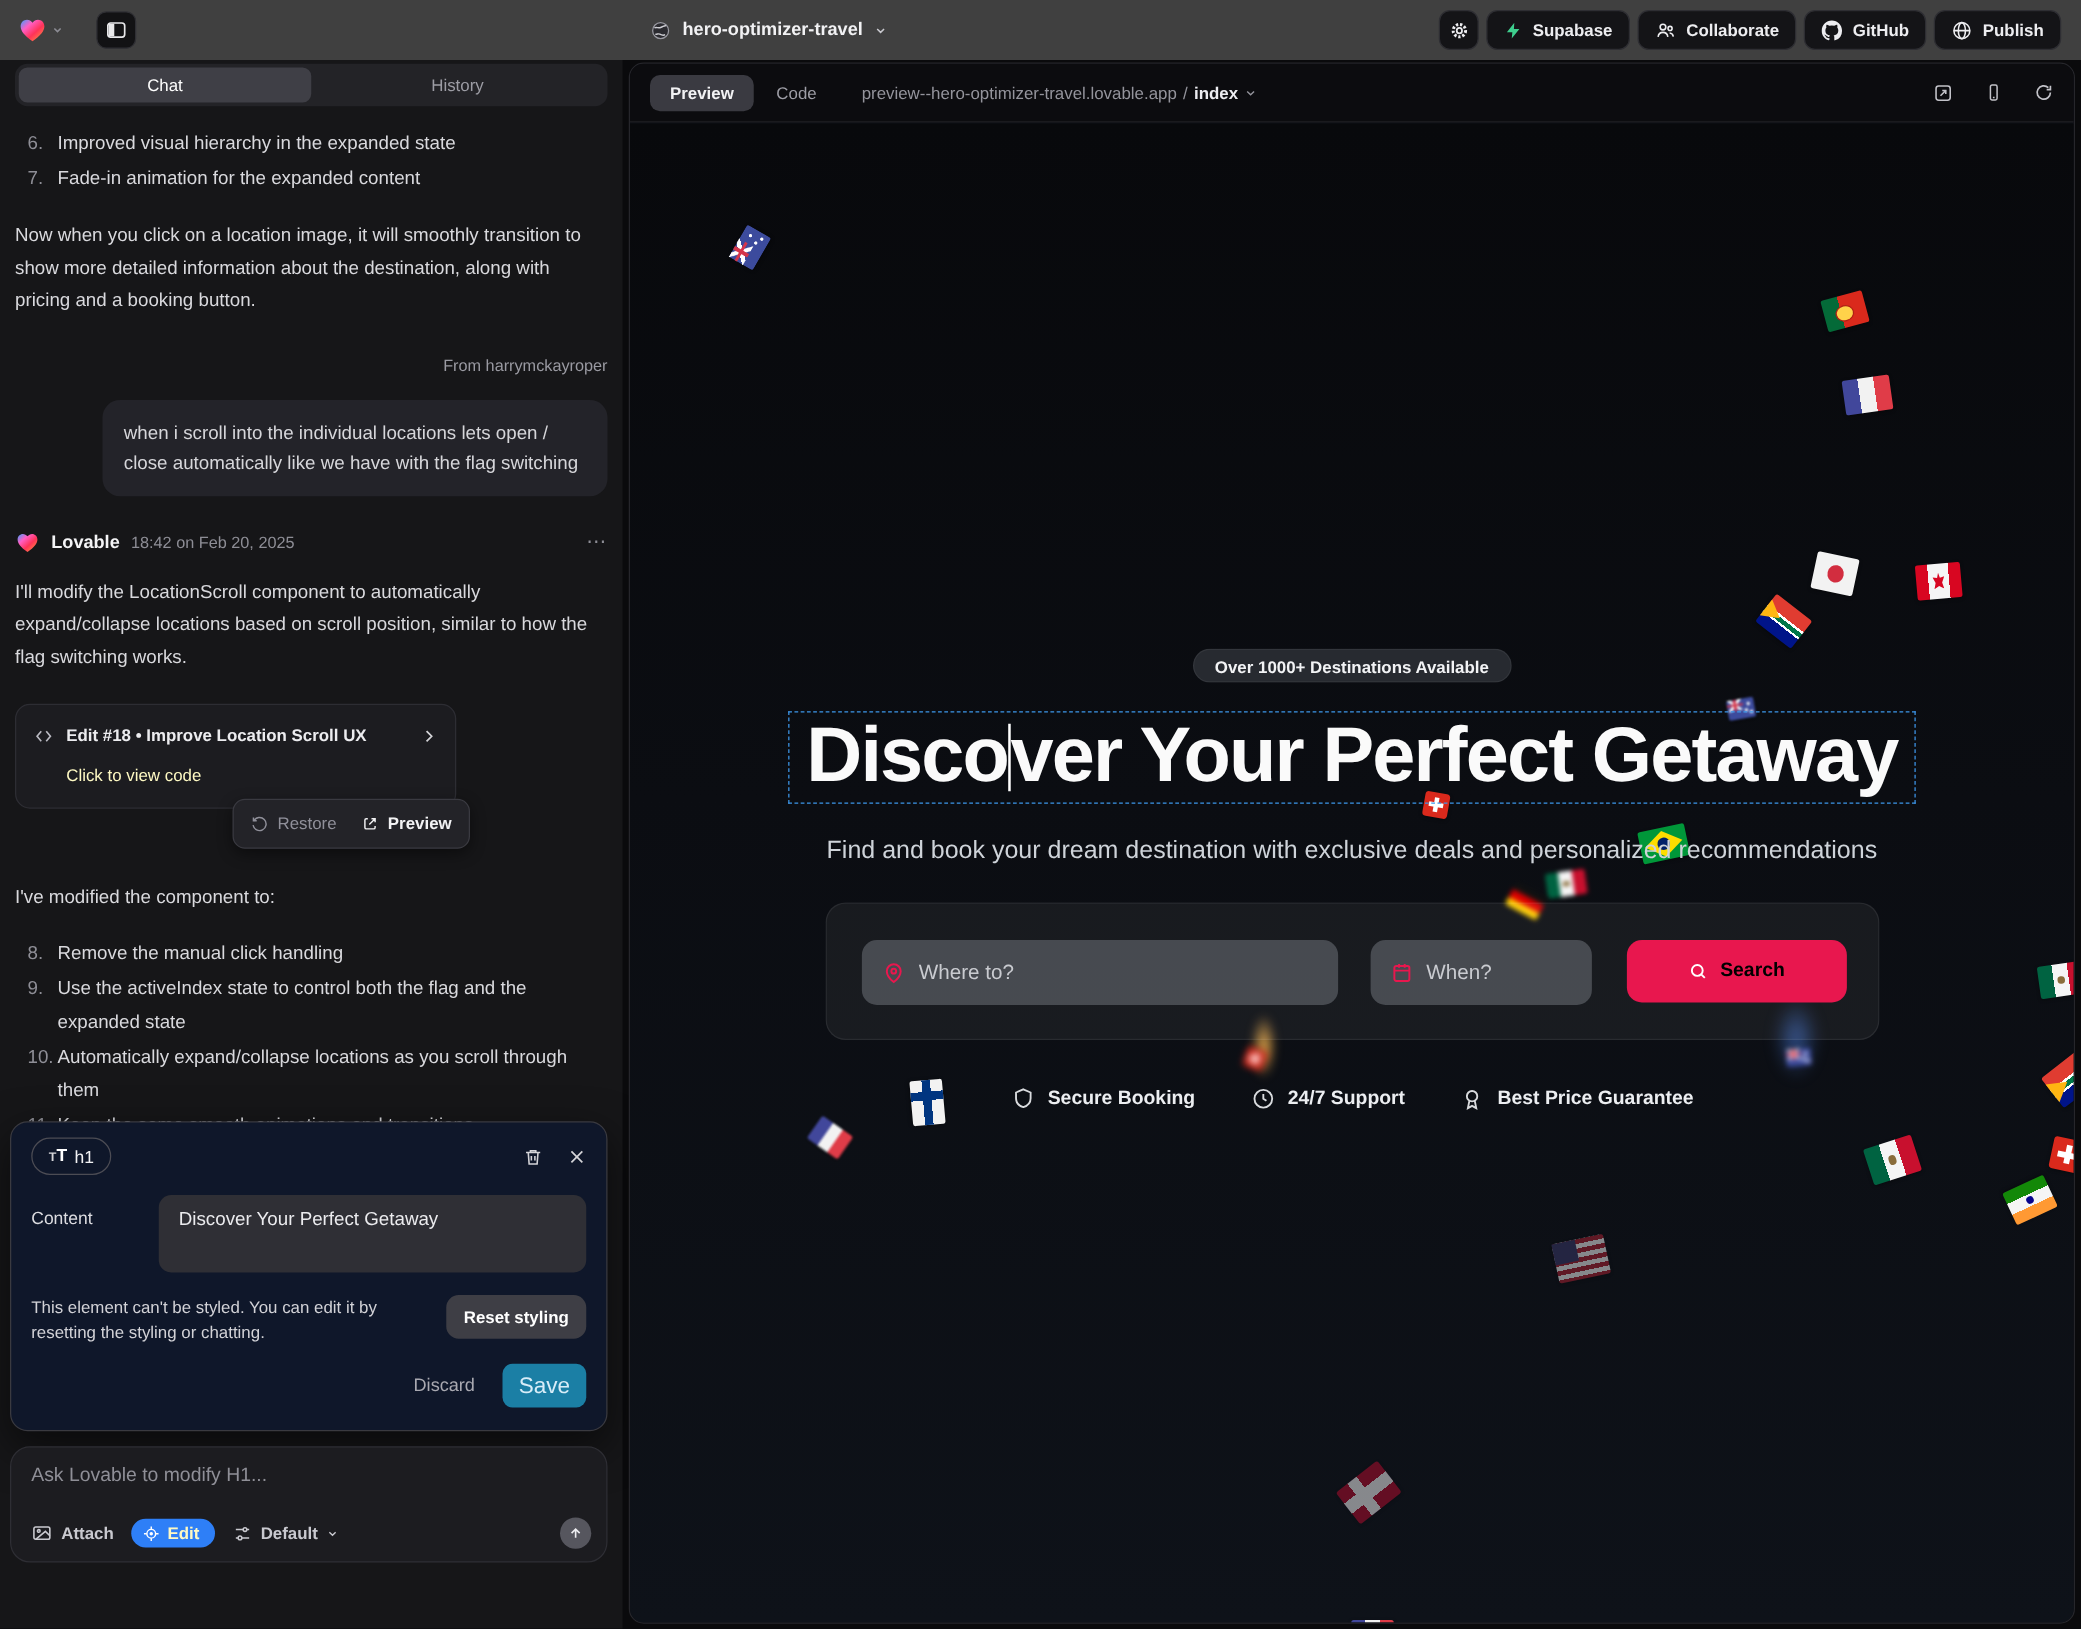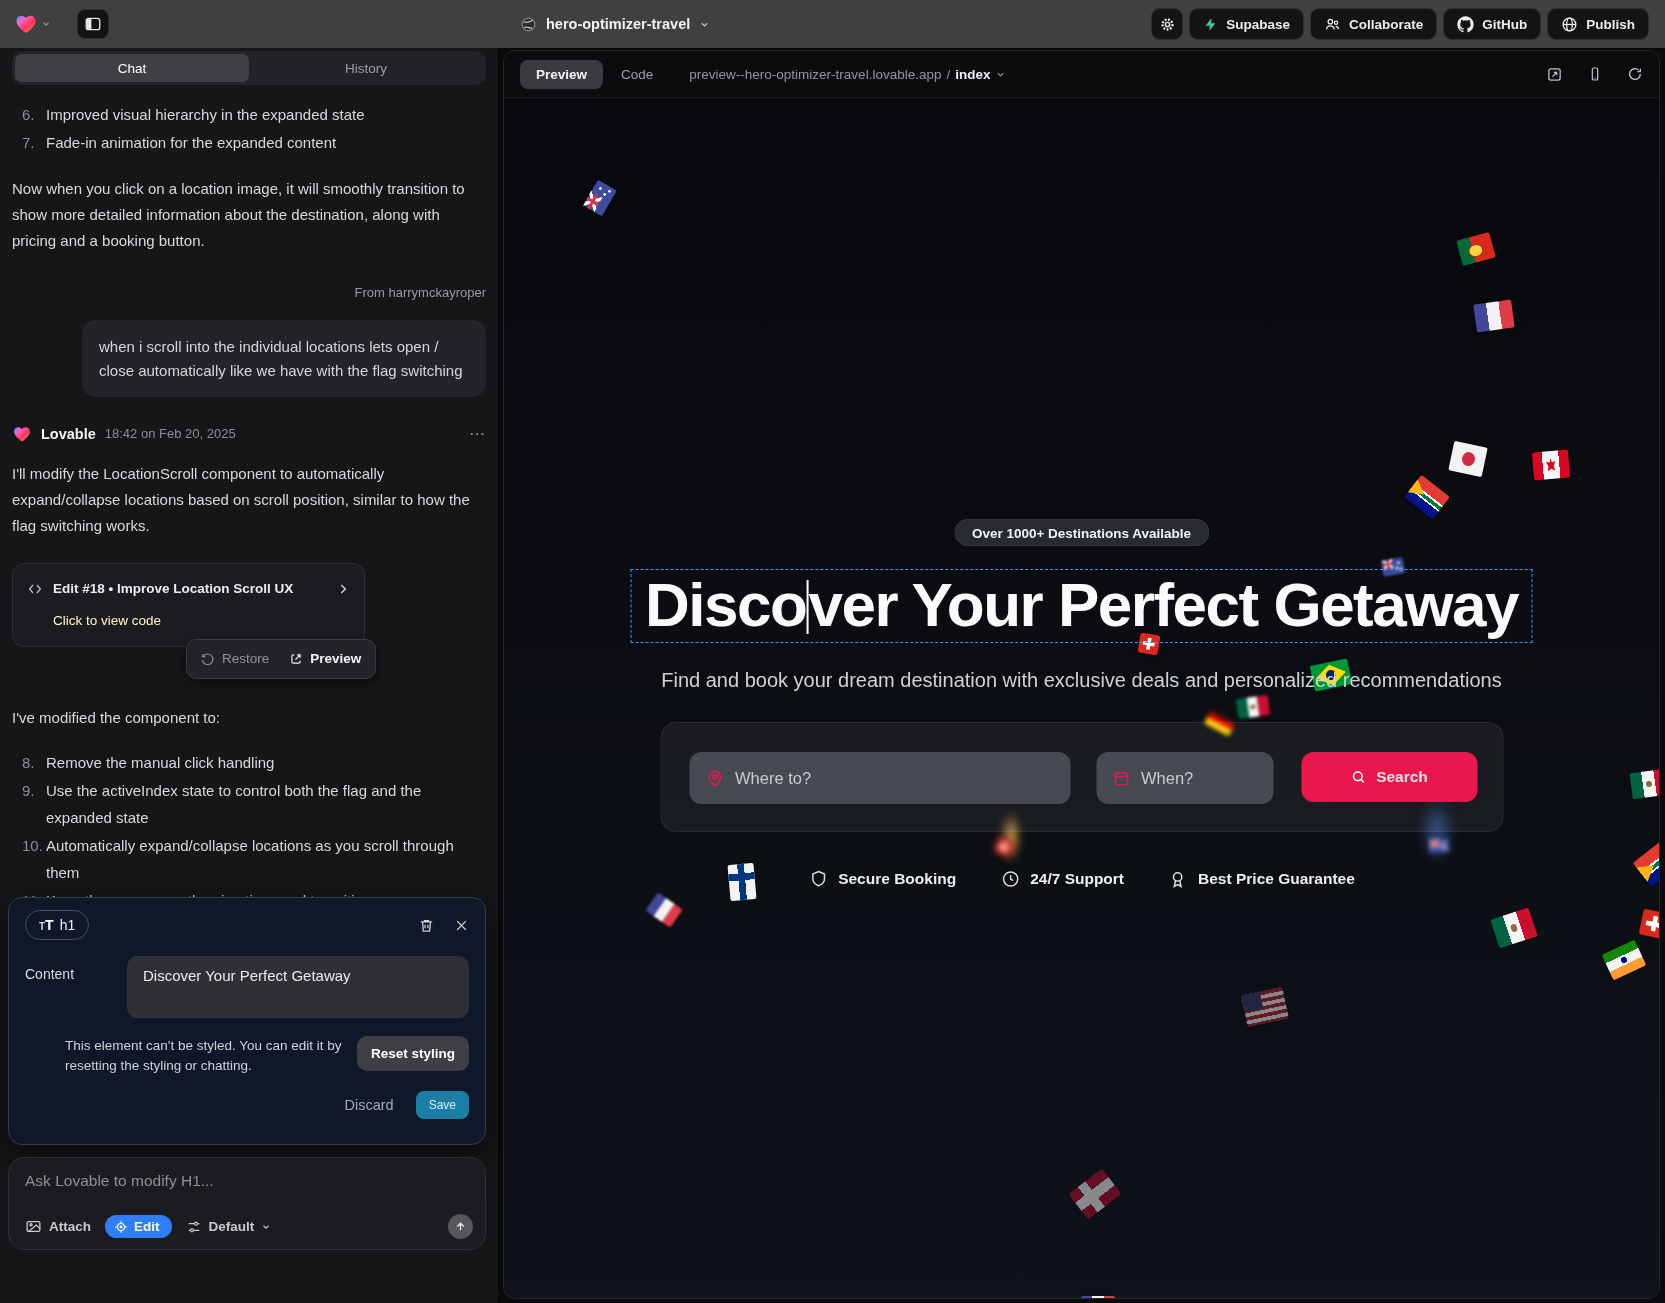--- a/index.html
+++ b/index.html
@@ -45,26 +45,26 @@
   .editor { position:absolute; left:8px; top:897px; width:478px; height:248px; background:#0f172a; border:1px solid #3a3a40; border-radius:14px; box-shadow:0 12px 34px rgba(0,0,0,.55); padding:12px 16px; }
   .ed-head { display:flex; align-items:center; }
   .tag-pill { display:flex; align-items:center; gap:6px; border:1px solid #4c4c54; border-radius:16px; padding:5px 13px; color:#ffffff; cursor:pointer; }
   .tt-sm { font-size:10px; font-weight:700; color:#d6d6da; }
   .tt-lg { font-size:14px; font-weight:700; color:#ffffff; }
   .tag-label { font-size:14px; color:#f2f2f4; }
   .ed-icons { margin-left:auto; display:flex; gap:19px; align-items:center; }
   .ed-row { display:flex; margin-top:16px; }
   .ed-label { width:102px; padding-top:10px; font-size:14px; color:#dcdce0; }
   .ed-textarea { flex:1; background:#2f2f35; border-radius:10px; min-height:62px; padding:11px 16px; font-size:15px; color:#ebebee; cursor:text; }
-  .ed-note-row { display:flex; margin-top:18px; align-items:flex-start;margin-left:40px; }
+  .ed-note-row { display:flex; margin-top:18px; align-items:flex-start; }
   .ed-note { width:292px; font-size:13.5px; line-height:20px; color:#d2d2d7; }
   .reset-btn { margin-left:auto; background:#3e3e45; border-radius:10px; padding:10px 14px; font-size:13.5px; font-weight:600; color:#ffffff; cursor:pointer; }
   .ed-foot { display:flex; justify-content:flex-end; align-items:center; gap:22px; margin-top:15px; }
   .discard { font-size:14.5px; color:#a9a9b1; cursor:pointer; }
-  .save-btn { background:#1b7fa5; color:#d8edf8; border-radius:8px; padding:7px 13px; font-size:12px; cursor:pointer; }
+  .save-btn { background:#1b7fa5; color:#d8edf8; border-radius:8px; padding:7px 13px; font-size:18px; cursor:pointer; }
 
   
   .composer { position:absolute; left:8px; top:1157px; width:478px; height:93px; background:#1c1c20; border:1px solid #2e2e34; border-radius:16px; padding:14px 16px; }
   .composer-ph { font-size:15.5px; color:#8f8f97; cursor:text; }
   .composer-row { position:absolute; left:16px; right:12px; bottom:10px; display:flex; align-items:center; gap:14px; }
   .comp-item { display:flex; align-items:center; gap:7px; color:#c9c9cf; font-size:13.5px; font-weight:600; cursor:pointer; }
   .edit-pill { display:flex; align-items:center; gap:6px; background:#2e7ff7; color:#fef9c3; border-radius:999px; padding:4px 12px 4px 9px; font-size:13.5px; font-weight:600; cursor:pointer; }
   .send-btn { margin-left:auto; width:25px; height:25px; border-radius:50%; background:#56565e; display:flex; align-items:center; justify-content:center; cursor:pointer; }
 
   
@@ -79,21 +79,21 @@
   .viewport { position:absolute; left:0; top:48px; width:1155px; height:1199px; background:linear-gradient(180deg,#08090c 0%,#0b0d12 45%,#0e1219 100%); overflow:hidden; }
 
   .hero-badge { position:absolute; left:50%; transform:translateX(-50%); top:420px; height:27px; line-height:27px; padding:0 17px; border-radius:14px; background:#272a30; border:1px solid rgba(255,255,255,.06); color:#f2f3f5; font-size:13.5px; font-weight:700; white-space:nowrap; z-index:3; }
   .hero-title-box { position:absolute; left:50%; transform:translateX(-50%); top:470px; height:74px; line-height:70px; padding:0 14px; border:1.5px dashed #3d97ea; white-space:nowrap; color:#fafafa; font-size:62px; font-weight:700; letter-spacing:-1.5px; z-index:3; }
   .caret { display:inline-block; width:2px; height:54px; background:#ffffff; vertical-align:-8px; }
   .hero-sub { position:absolute; left:50%; transform:translateX(-50%); top:570px; color:#ced3d9; font-size:20px; white-space:nowrap; z-index:3; }
   .search-wrap { position:absolute; left:50%; transform:translateX(-50%); top:623px; width:843px; height:110px; background:rgba(255,255,255,.055); border:1px solid rgba(255,255,255,.07); border-radius:16px; z-index:3; }
   .s-input { position:absolute; top:29px; height:52px; background:rgba(148,152,160,.38); border-radius:12px; display:flex; align-items:center; padding:0 16px; gap:11px; color:#c9cbd0; font-size:16.5px; cursor:text; }
   .s-input.where { left:28px; width:381px; }
   .s-input.when { left:435px; width:177px; }
-  .search-btn { position:absolute; left:640px; top:29px; width:176px; height:50px; background:#e8174e; border-radius:12px; display:flex; align-items:center; justify-content:center; gap:10px; color:#e5e5e5; font-size:15.5px; font-weight:700; cursor:pointer; }
+  .search-btn { position:absolute; left:640px; top:29px; width:176px; height:50px; background:#e8174e; border-radius:12px; display:flex; align-items:center; justify-content:center; gap:10px; color:#000000; font-size:15.5px; font-weight:700; cursor:pointer; }
   .features { position:absolute; left:50%; transform:translateX(-50%); top:770px; display:flex; gap:44px; z-index:3; }
   .feature { display:flex; align-items:center; gap:10px; color:#eceef1; font-size:15.5px; font-weight:700; white-space:nowrap; }
 
   
   .flag { position:absolute; border-radius:2px; box-shadow:0 1px 3px rgba(0,0,0,.35); z-index:2; }
   .flag::before,.flag::after { content:""; position:absolute; }
   .fl-fr { background:linear-gradient(90deg,#41479b 33.4%,#f2f2f2 33.4% 66.7%,#e03c48 66.7%); }
   .fl-au { background:
       radial-gradient(circle at 78% 30%,#fff 0 1px,transparent 1.6px),
       radial-gradient(circle at 68% 60%,#fff 0 1px,transparent 1.6px),

